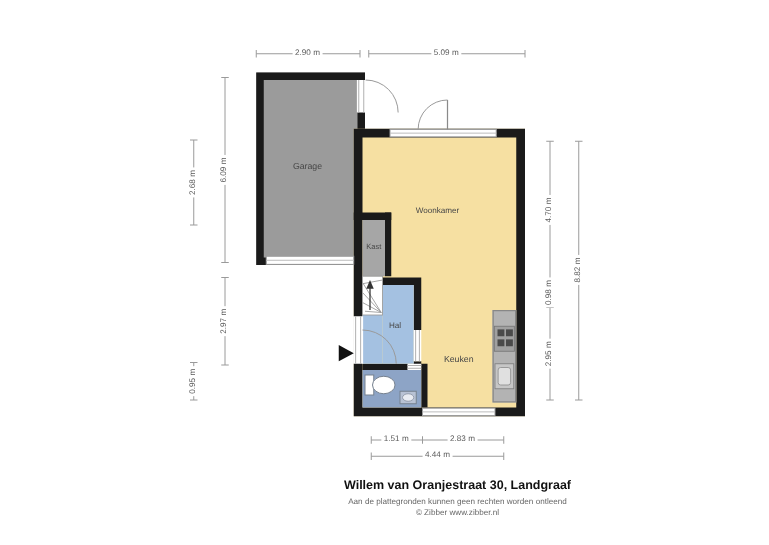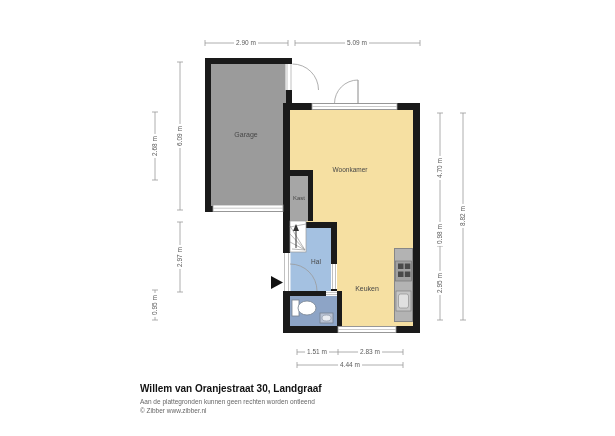--- a/index.html
+++ b/index.html
@@ -4,21 +4,21 @@
 <style>
   html,body{margin:0;padding:0;background:#fff;}
   #canvas{position:relative;width:615px;height:436px;background:#ffffff;overflow:hidden;
           font-family:"Liberation Sans", sans-serif;}
   .wall{position:absolute;background:#1a1a1a;}
   .room-label{position:absolute;transform:translate(-50%,-50%);font-size:7px;color:#474747;
               white-space:nowrap;line-height:1;}
   .dim-label{position:absolute;transform:translate(-50%,-50%);font-size:6.5px;color:#5a5a5a;
              background:#fff;padding:0 2px;white-space:nowrap;line-height:1;}
   .dim-label.v{transform:translate(-50%,-50%) rotate(-90deg);}
-  .caption{position:absolute;left:140px;width:420px;color:#111;}
+  .caption{position:absolute;left:156px;width:420px;text-align:center;color:#111;}
   #plan-svg{position:absolute;left:0;top:0;}
   .garage{position:absolute;left:205px;top:58px;width:87px;height:154px;box-sizing:border-box;
           border:6px solid #1a1a1a;background:#9b9b9b;}
   .mainblock{position:absolute;left:283px;top:103px;width:137px;height:230px;box-sizing:border-box;
              border:7px solid #1a1a1a;background:#f6e0a2;}
   .kast-fill{position:absolute;left:290px;top:176px;width:18px;height:45px;background:#a6a6a6;}
   .stairs-fill{position:absolute;left:290px;top:221px;width:16px;height:31px;background:#ffffff;}
   .hal-fill-a{position:absolute;left:306px;top:228px;width:25px;height:63px;background:#a4c1e1;}
   .hal-fill-b{position:absolute;left:290px;top:252px;width:16px;height:39px;background:#a4c1e1;}
   .toilet-fill{position:absolute;left:290px;top:296px;width:47px;height:30px;background:#8da4c6;}

